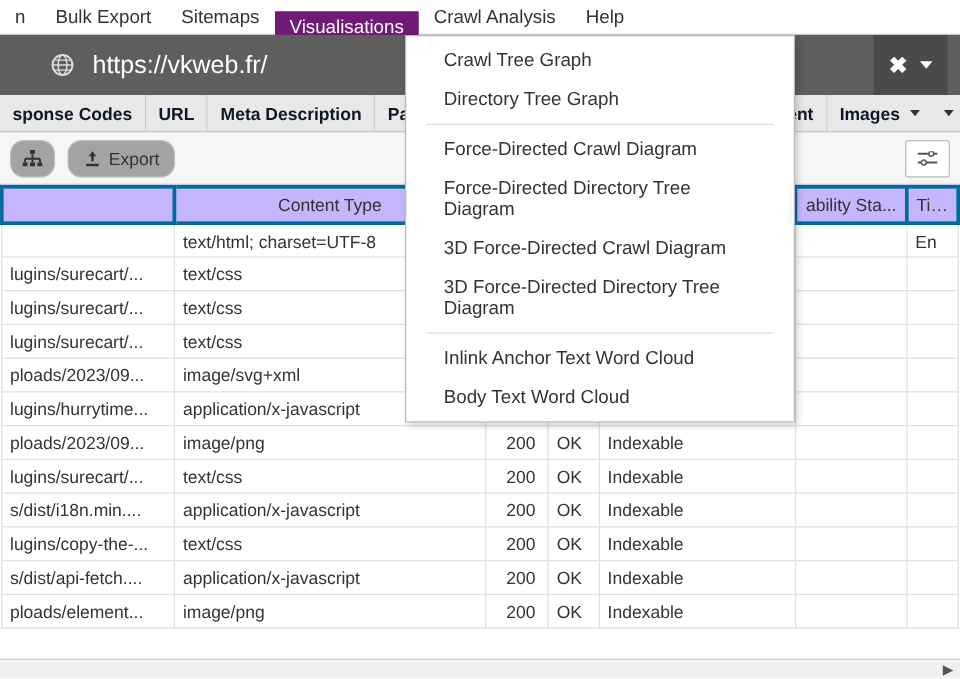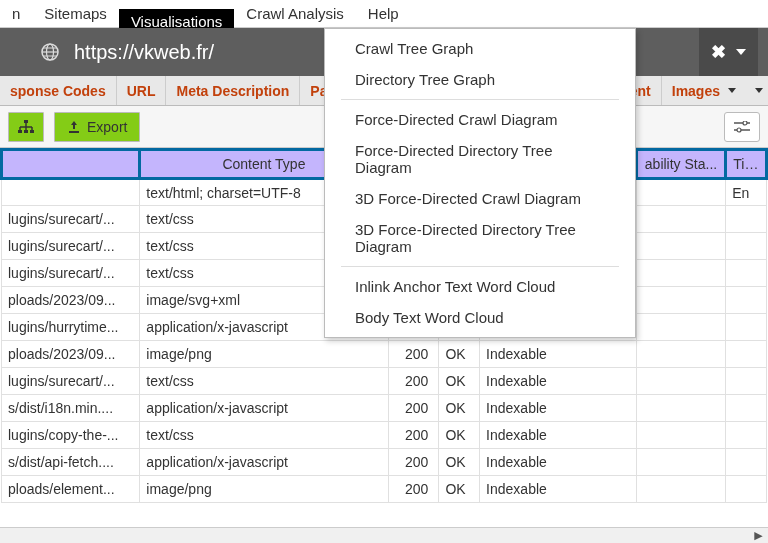--- a/index.html
+++ b/index.html
@@ -23,21 +23,21 @@
     border-bottom: 1px solid #ccc;
     padding-left: 0;
   }
   .menubar-item {
     padding: 4px 12px;
     cursor: pointer;
     color: #333;
     font-size: 15px;
   }
   .menubar-item.active {
-    background: #000000;
+    background: #701a75;
     color: #fff;
     margin-top: 16px;
   }
 
   
   .urlbar {
     height: 48px;
     background: #5e5e5e;
     display: flex;
     align-items: center;
@@ -84,21 +84,21 @@
     align-items: stretch;
     border-bottom: 1px solid #bbb;
     overflow: hidden;
   }
   .tab {
     padding: 5px 10px;
     border-right: 1px solid #ccc;
     background: #e8e8e8;
     font-weight: bold;
     font-size: 14px;
-    color: #c2410c;
+    color: #0f172a;
     white-space: nowrap;
     cursor: pointer;
     display: flex;
     align-items: center;
   }
   .tab.flex { flex: 1; }
   .tab.end {
     border-right: none;
     display: flex; align-items: center; gap: 4px; justify-content: flex-end;
   }
@@ -112,22 +112,22 @@
     background: #f6f6f6;
     border-bottom: 1px solid #ccc;
     display: flex;
     align-items: center;
     padding: 0 8px;
     gap: 10px;
   }
   .btn {
     height: 30px;
     border: 1px solid #bbb;
-    border-radius: 1px;
-    background: #84cc16;
+    border-radius: 11px;
+    background: #a3a3a3;
     padding: 0 12px;
     display: flex;
     align-items: center;
     cursor: pointer;
     font-size: 14px;
     gap: 6px;
   }
   .btn.icon-only { width: 36px; padding: 0; justify-content: center; }
   .toolbar-spacer { flex: 1; }
   .filter-area {
@@ -227,20 +227,21 @@
   }
 
   
   svg { display: block; }
 </style>
 </head>
 <body>
 
 <div class="menubar" id="menubar">
     <div class="menubar-item">n</div>
+    <div class="menubar-item">Bulk Export</div>
     <div class="menubar-item">Sitemaps</div>
     <div class="menubar-item active">Visualisations</div>
     <div class="menubar-item">Crawl Analysis</div>
     <div class="menubar-item">Help</div>
   </div>
 
 <div class="urlbar">
   <span class="globe">
     <svg width="20" height="20" viewBox="0 0 20 20">
         <circle cx="10" cy="10" r="8" fill="none" stroke="#ddd" stroke-width="1.5"></circle>

